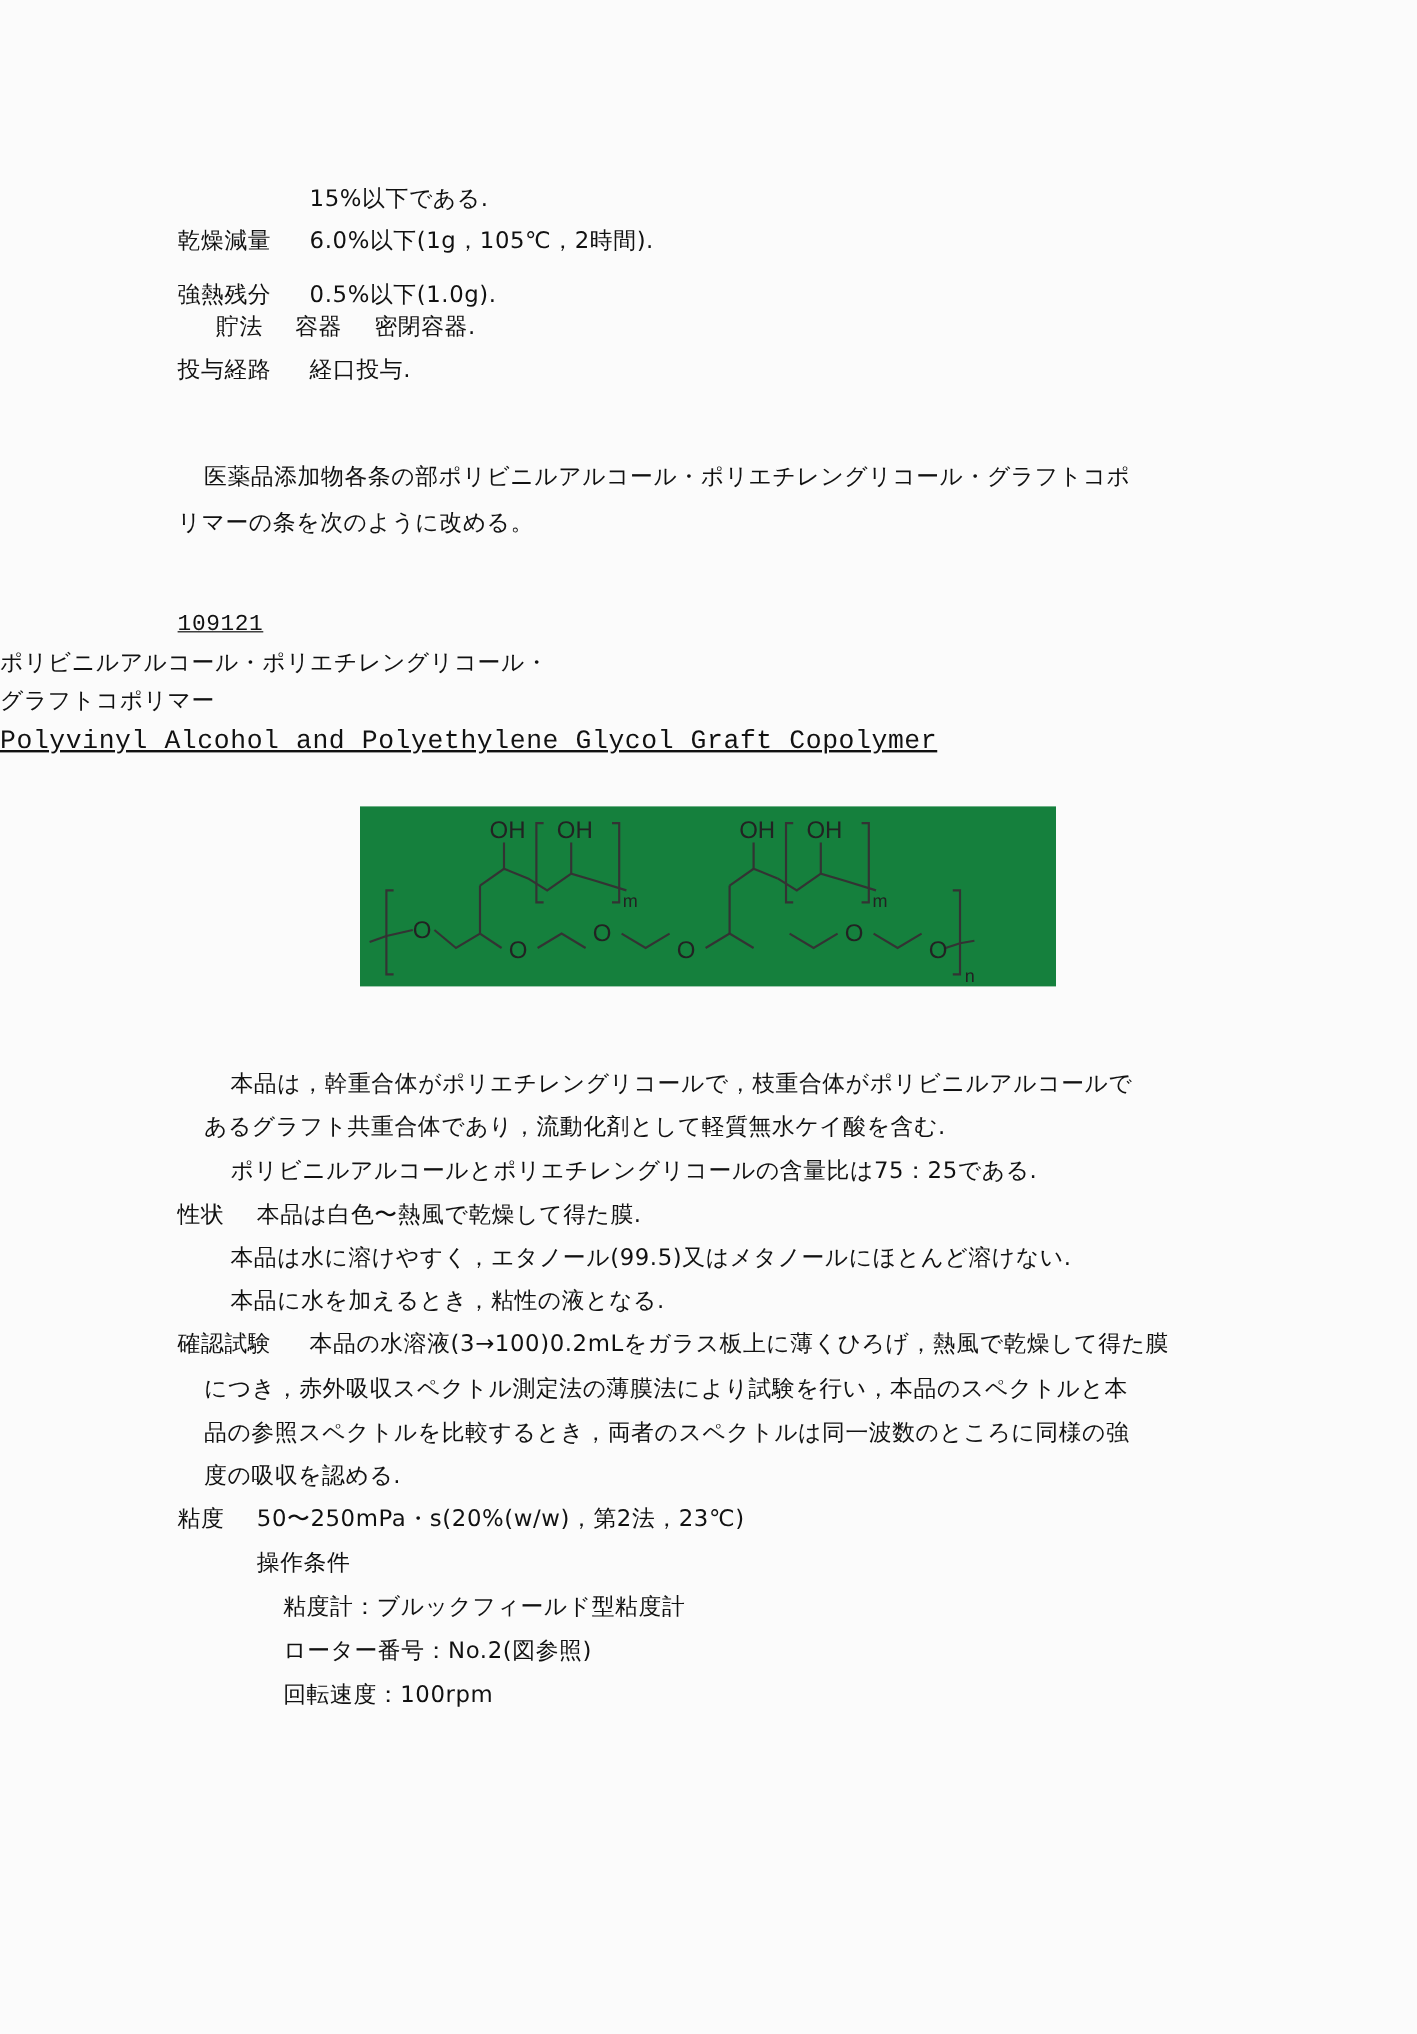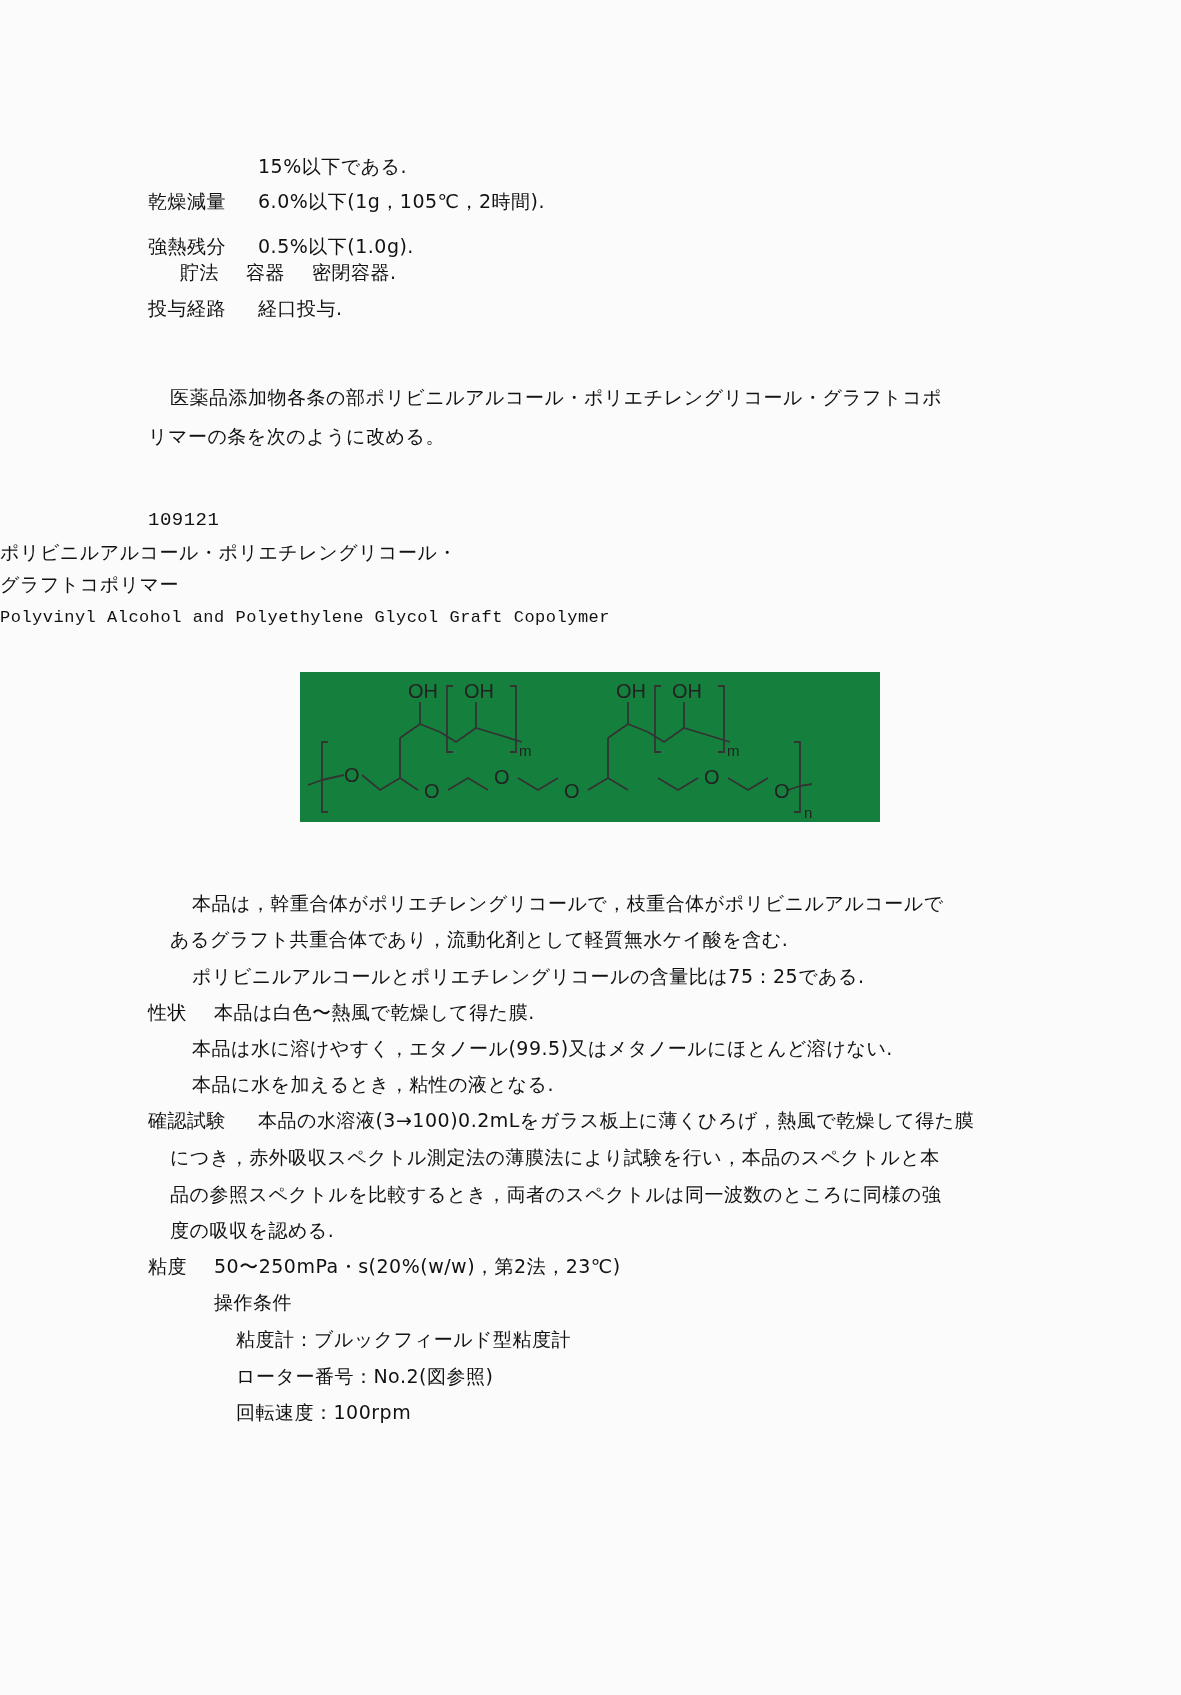--- a/index.html
+++ b/index.html
@@ -12,21 +12,21 @@
     font-size: 19px;
     position: relative;
     overflow: hidden;
   }
   .line {
     position: absolute;
     white-space: nowrap;
     line-height: 24px;
     letter-spacing: 0.5px;
   }
-  .mono { font-family: "Liberation Mono", "DejaVu Sans Mono", monospace; }
+  .mono { font-family: "Liberation Mono", "DejaVu Sans Mono", monospace; text-decoration: underline; }
   .center { left: 0; width: 1181px; text-align: left; }
   .label { display: inline-block; }
   .structure {
     position: absolute;
     left: 300px;
     top: 672px;
     width: 580px;
     height: 150px;
     background: #15803d;
   }
@@ -54,21 +54,21 @@
 <div class="line" style="left:148px; top:296px;">
   <span class="label" style="width:110px;">投与経路</span><span>経口投与.</span>
 </div>
 
 <div class="line" style="left:170px; top:385px;">医薬品添加物各条の部ポリビニルアルコール・ポリエチレングリコール・グラフトコポ</div>
 <div class="line" style="left:148px; top:424px;">リマーの条を次のように改める。</div>
 
 <div class="line mono" style="left:148px; top:508px;">109121</div>
 <div class="line center" style="top:540px;">ポリビニルアルコール・ポリエチレングリコール・</div>
 <div class="line center" style="top:572px;">グラフトコポリマー</div>
-<div class="line center mono" style="top:606px; font-size:17px;">Polyvinyl Alcohol and Polyethylene Glycol Graft Copolymer</div>
+<div class="line center mono" style="top:606px; font-size:22px;">Polyvinyl Alcohol and Polyethylene Glycol Graft Copolymer</div>
 
 <div class="structure">
   <svg width="580" height="150" viewBox="0 0 580 150">
     <g stroke="#333" stroke-width="1.8" fill="none">
 
       <path d="M28 70 L22 70 L22 140 L28 140"></path>
       <line x1="8" y1="113" x2="22" y2="108"></line>
       <line x1="22" y1="108" x2="44" y2="103"></line>
 
       <polyline points="62,103 80,118 100,106"></polyline>

